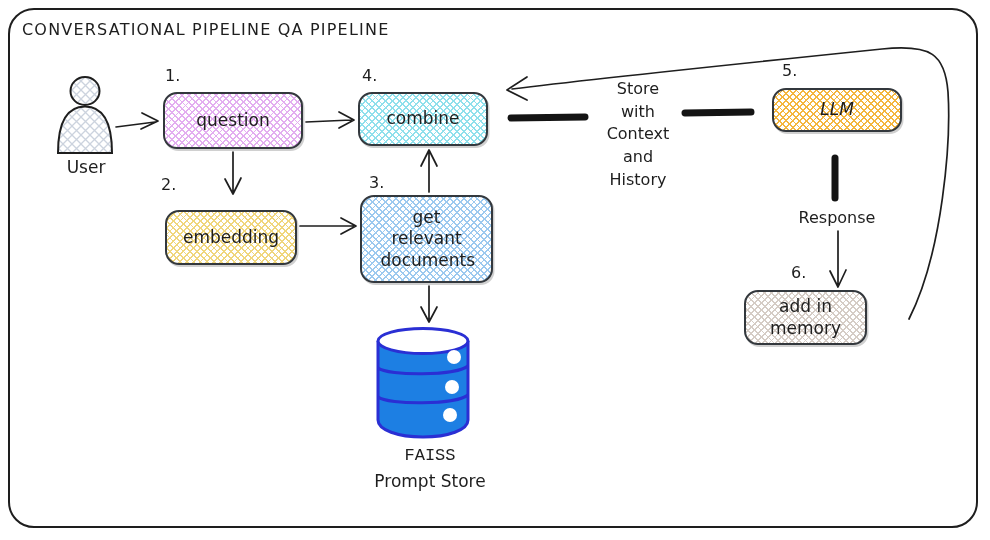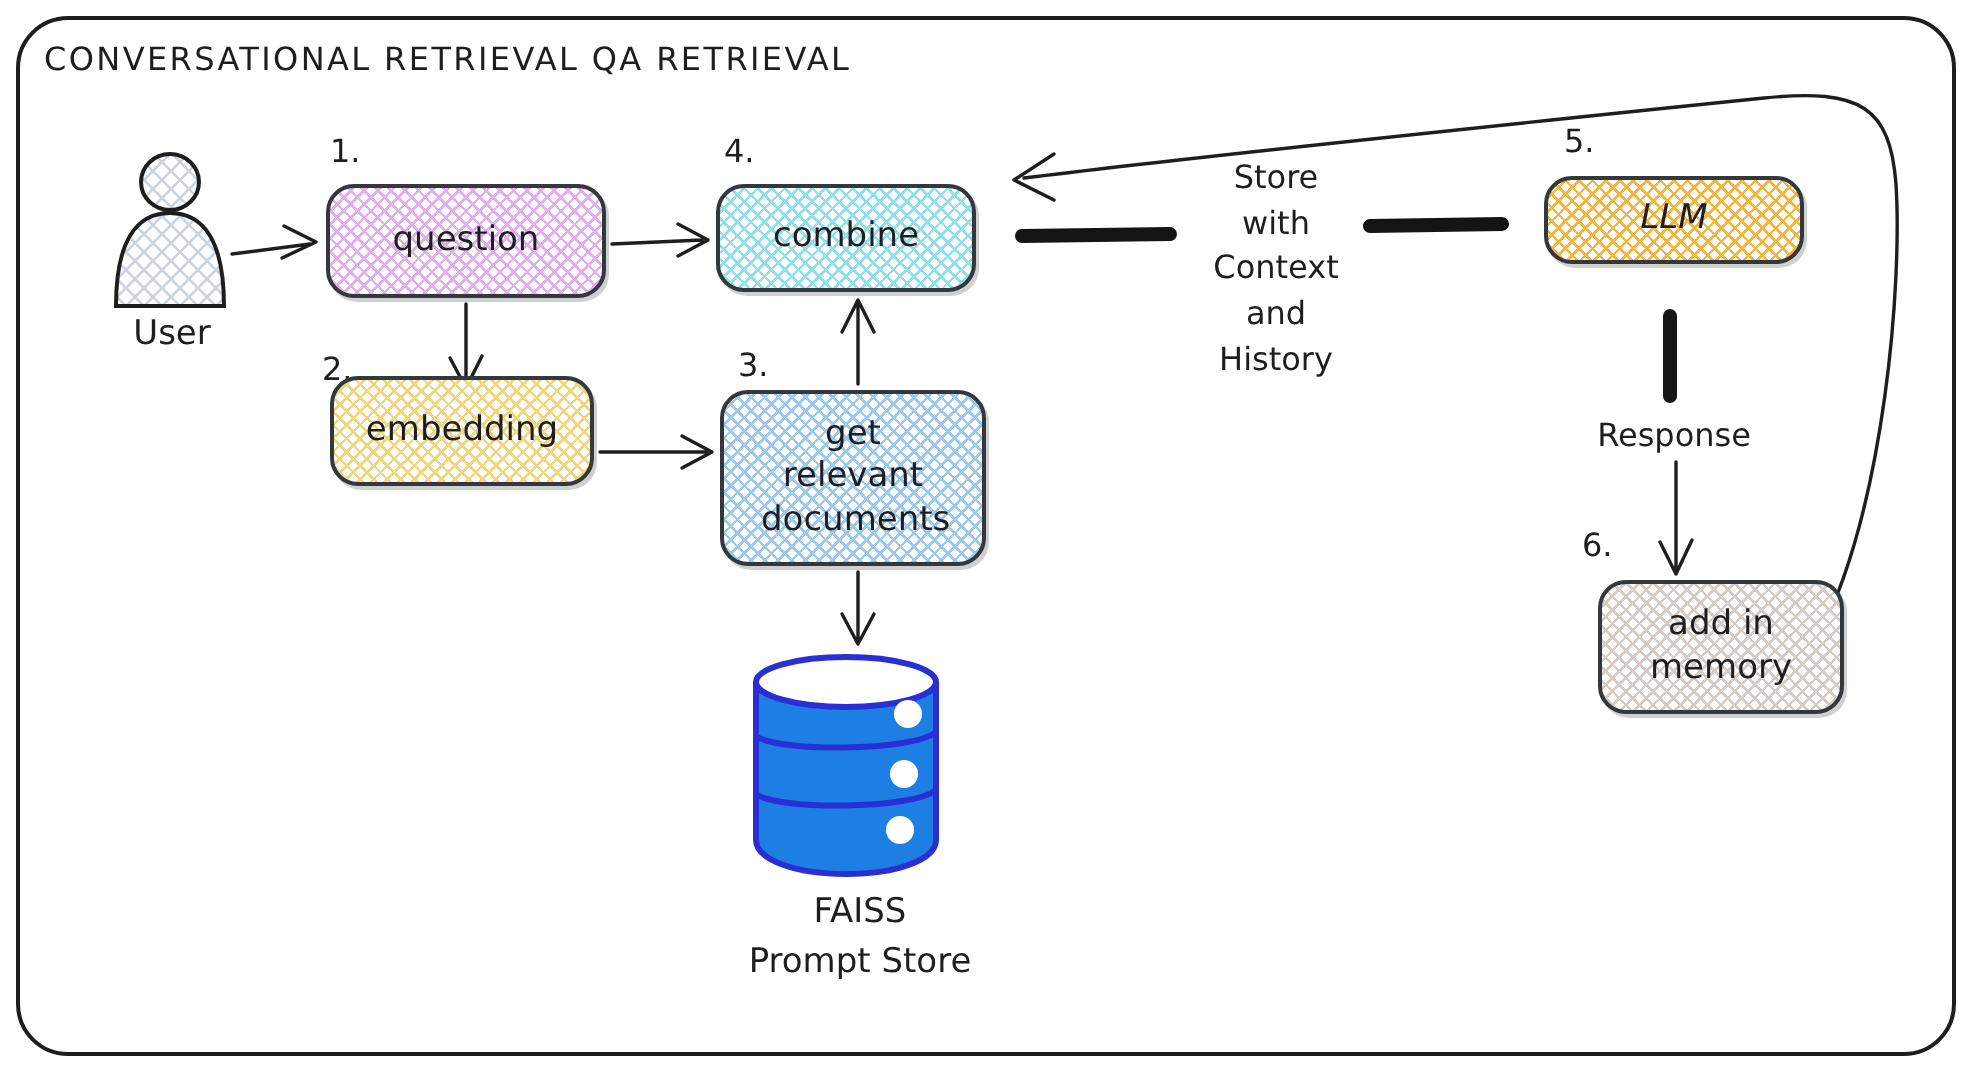--- a/index.html
+++ b/index.html
@@ -33,21 +33,21 @@
   .sidetext{position:absolute;text-align:center;font-size:16px;line-height:1.42;}
   .dstext{position:absolute;text-align:center;font-size:17px;white-space:nowrap;}
 </style>
 </head>
 <body>
 
 <div id="stage">
 
   <div id="frame"></div>
 
-  <div id="title">CONVERSATIONAL RETRIEVAL QA RETRIEVAL</div>
+  <div id="title">CONVERSATIONAL PIPELINE QA PIPELINE</div>
 
   <svg class="layer" viewBox="0 0 990 540" fill="none">
     <defs>
       <pattern id="xhatch-gray" patternUnits="userSpaceOnUse" width="9" height="9">
         <rect width="9" height="9" fill="#ffffff"></rect>
         <path d="M0,0 L9,9 M9,0 L0,9" stroke="var(--c_userhatch,#ccd3de)" stroke-width="1.3"></path>
       </pattern>
     </defs>
 
     <g stroke="var(--ink,#1e1e1e)" stroke-width="2">
@@ -89,42 +89,42 @@
   <div class="num" style="left:161px;top:175px;">2.</div>
   <div class="num" style="left:369px;top:173px;">3.</div>
   <div class="num" style="left:362px;top:66px;">4.</div>
   <div class="num" style="left:782px;top:61px;">5.</div>
   <div class="num" style="left:791px;top:263px;">6.</div>
 
   <div class="node" style="left:163px;top:92px;width:140px;height:57px;--hc:var(--c_question);">
     <span class="lbl">question</span>
   </div>
 
-  <div class="node" style="left:165px;top:188px;width:132px;height:55px;--hc:var(--c_embedding);">
+  <div class="node" style="left:165px;top:210px;width:132px;height:55px;--hc:var(--c_embedding);">
     <span class="lbl">embedding</span>
   </div>
 
   <div class="node" style="left:360px;top:195px;width:133px;height:88px;--hc:var(--c_docs);">
     <span class="lbl" style="width:92px;">get relevant documents</span>
   </div>
 
   <div class="node" style="left:358px;top:92px;width:130px;height:54px;--hc:var(--c_combine);">
     <span class="lbl">combine</span>
   </div>
 
   <div class="node" style="left:772px;top:88px;width:130px;height:44px;--hc:var(--c_llm);font-style:italic;">
     <span class="lbl">LLM</span>
   </div>
 
-  <div class="node" style="left:799px;top:290px;width:123px;height:67px;--hc:var(--c_memory);">
+  <div class="node" style="left:744px;top:290px;width:123px;height:55px;--hc:var(--c_memory);">
     <span class="lbl" style="width:82px;">add in memory</span>
   </div>
 
   <div class="sidetext" style="left:58px;top:155px;width:56px;font-size:17px;">User</div>
 
   <div class="sidetext" style="left:599px;top:78px;width:78px;">Store with Context and History</div>
 
   <div class="sidetext" style="left:792px;top:207px;width:90px;">Response</div>
 
-  <div class="dstext" style="left:380px;top:446px;width:100px;">FAISS</div>
+  <div class="dstext" style="left:380px;top:446px;width:100px;font-family:Liberation Mono, monospace;">FAISS</div>
   <div class="dstext" style="left:365px;top:471px;width:130px;">Prompt Store</div>
 
 </div>
 
 </body></html>

